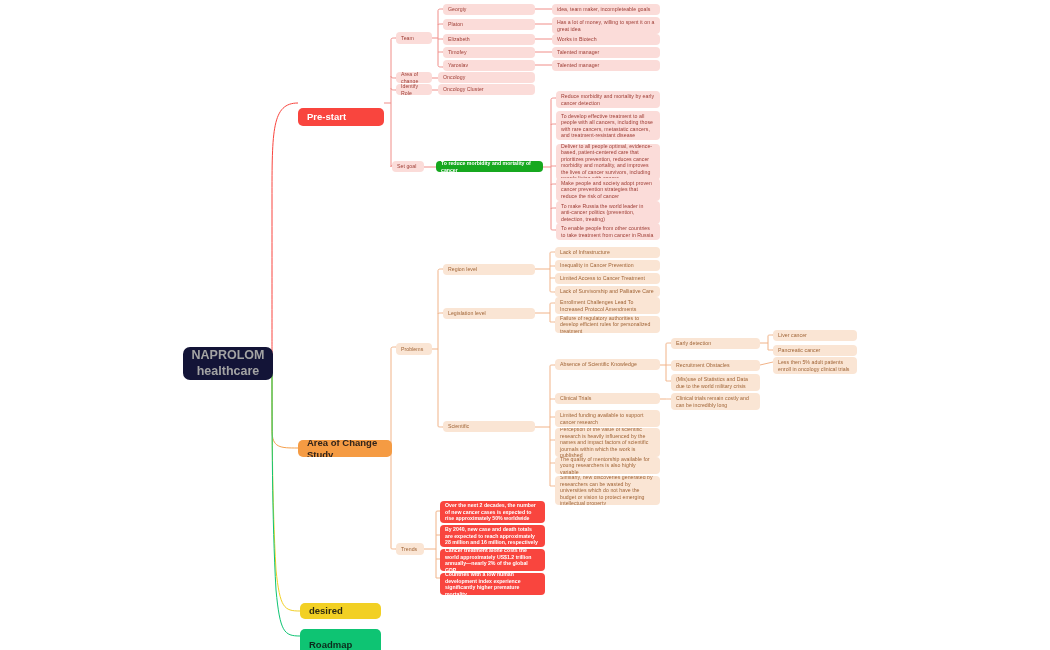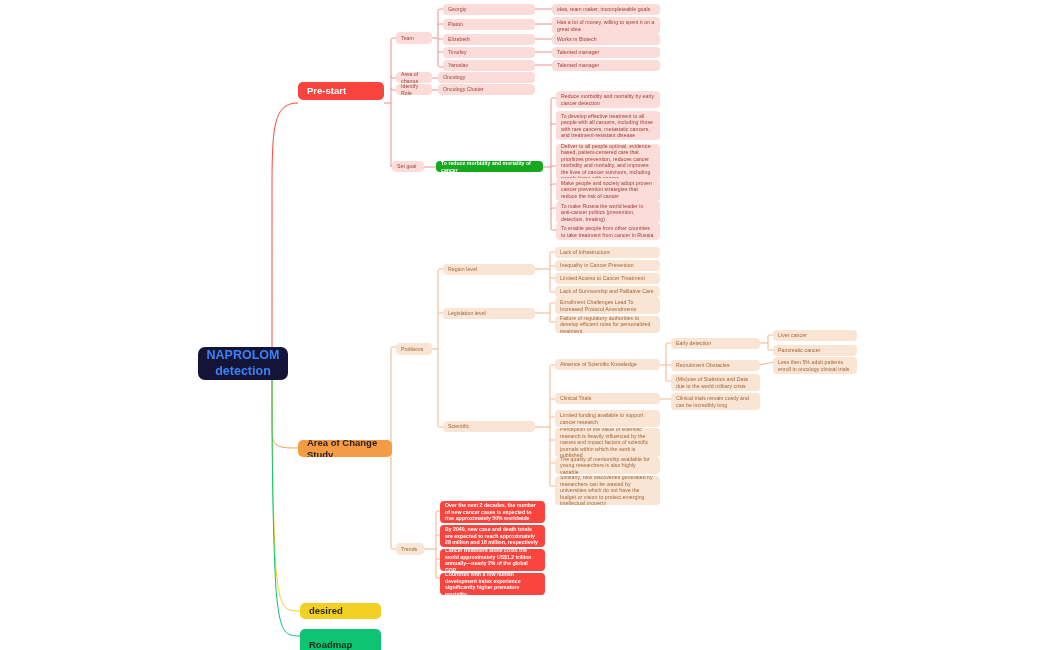--- a/index.html
+++ b/index.html
@@ -16,29 +16,28 @@
     position: absolute;
     border-radius: 4px;
     display: flex;
     align-items: center;
     line-height: 1.25;
     overflow: hidden;
   }
   
   .n-root {
     background: #131437;
-    color: #3b82f6;
+    color: #a3a3a3;
     border-radius: 7px;
     font-size: 12.5px;
     font-weight: bold;
     justify-content: center;
     text-align: center;
     padding: 6px 10px;
     flex-direction: column;
-    margin-left: 15px;
   }
   
   .n-l1 {
     font-size: 9.5px;
     font-weight: bold;
     padding: 5px 9px;
     border-radius: 5px;
   }
   .n-l1.red    { background:#f9453e; color:#ffffff; }
   .n-l1.orange { background:#f59b43; color:#30231a; }
@@ -166,24 +165,24 @@
       <path d="M436 512 L 436 578" stroke="#f1b388"></path>
       <path d="M436 512 C 436 511, 437 511, 440 511" stroke="#f1b388"></path>
       <path d="M436 535 C 436 535, 437 535, 440 535" stroke="#f1b388"></path>
       <path d="M436 559 C 436 559, 437 559, 440 559" stroke="#f1b388"></path>
       <path d="M436 578 C 436 578, 437 578, 440 578" stroke="#f1b388"></path>
     </g>
   </svg>
 
   <div class="node n-root" style="left:183px; top:347px; width:90px; height:33px;">
     <span>NAPROLOM</span>
-    <span>detection</span>
-  </div>
-
-  <div class="node n-l1 red" style="left:298px; top:82px; width:86px; height:18px;">
+    <span>healthcare</span>
+  </div>
+
+  <div class="node n-l1 red" style="left:298px; top:108px; width:86px; height:18px;">
     <span>Pre-start</span>
   </div>
   <div class="node n-l1 orange" style="left:298px; top:440px; width:94px; height:17px;">
     <span>Area of Change Study</span>
   </div>
   <div class="node n-l1 yellow" style="left:300px; top:603px; width:81px; height:16px;">
     <span>Vision of desired future</span>
   </div>
   <div class="node n-l1 green" style="left:300px; top:629px; width:81px; height:32px;">
     <span>Roadmap</span>

